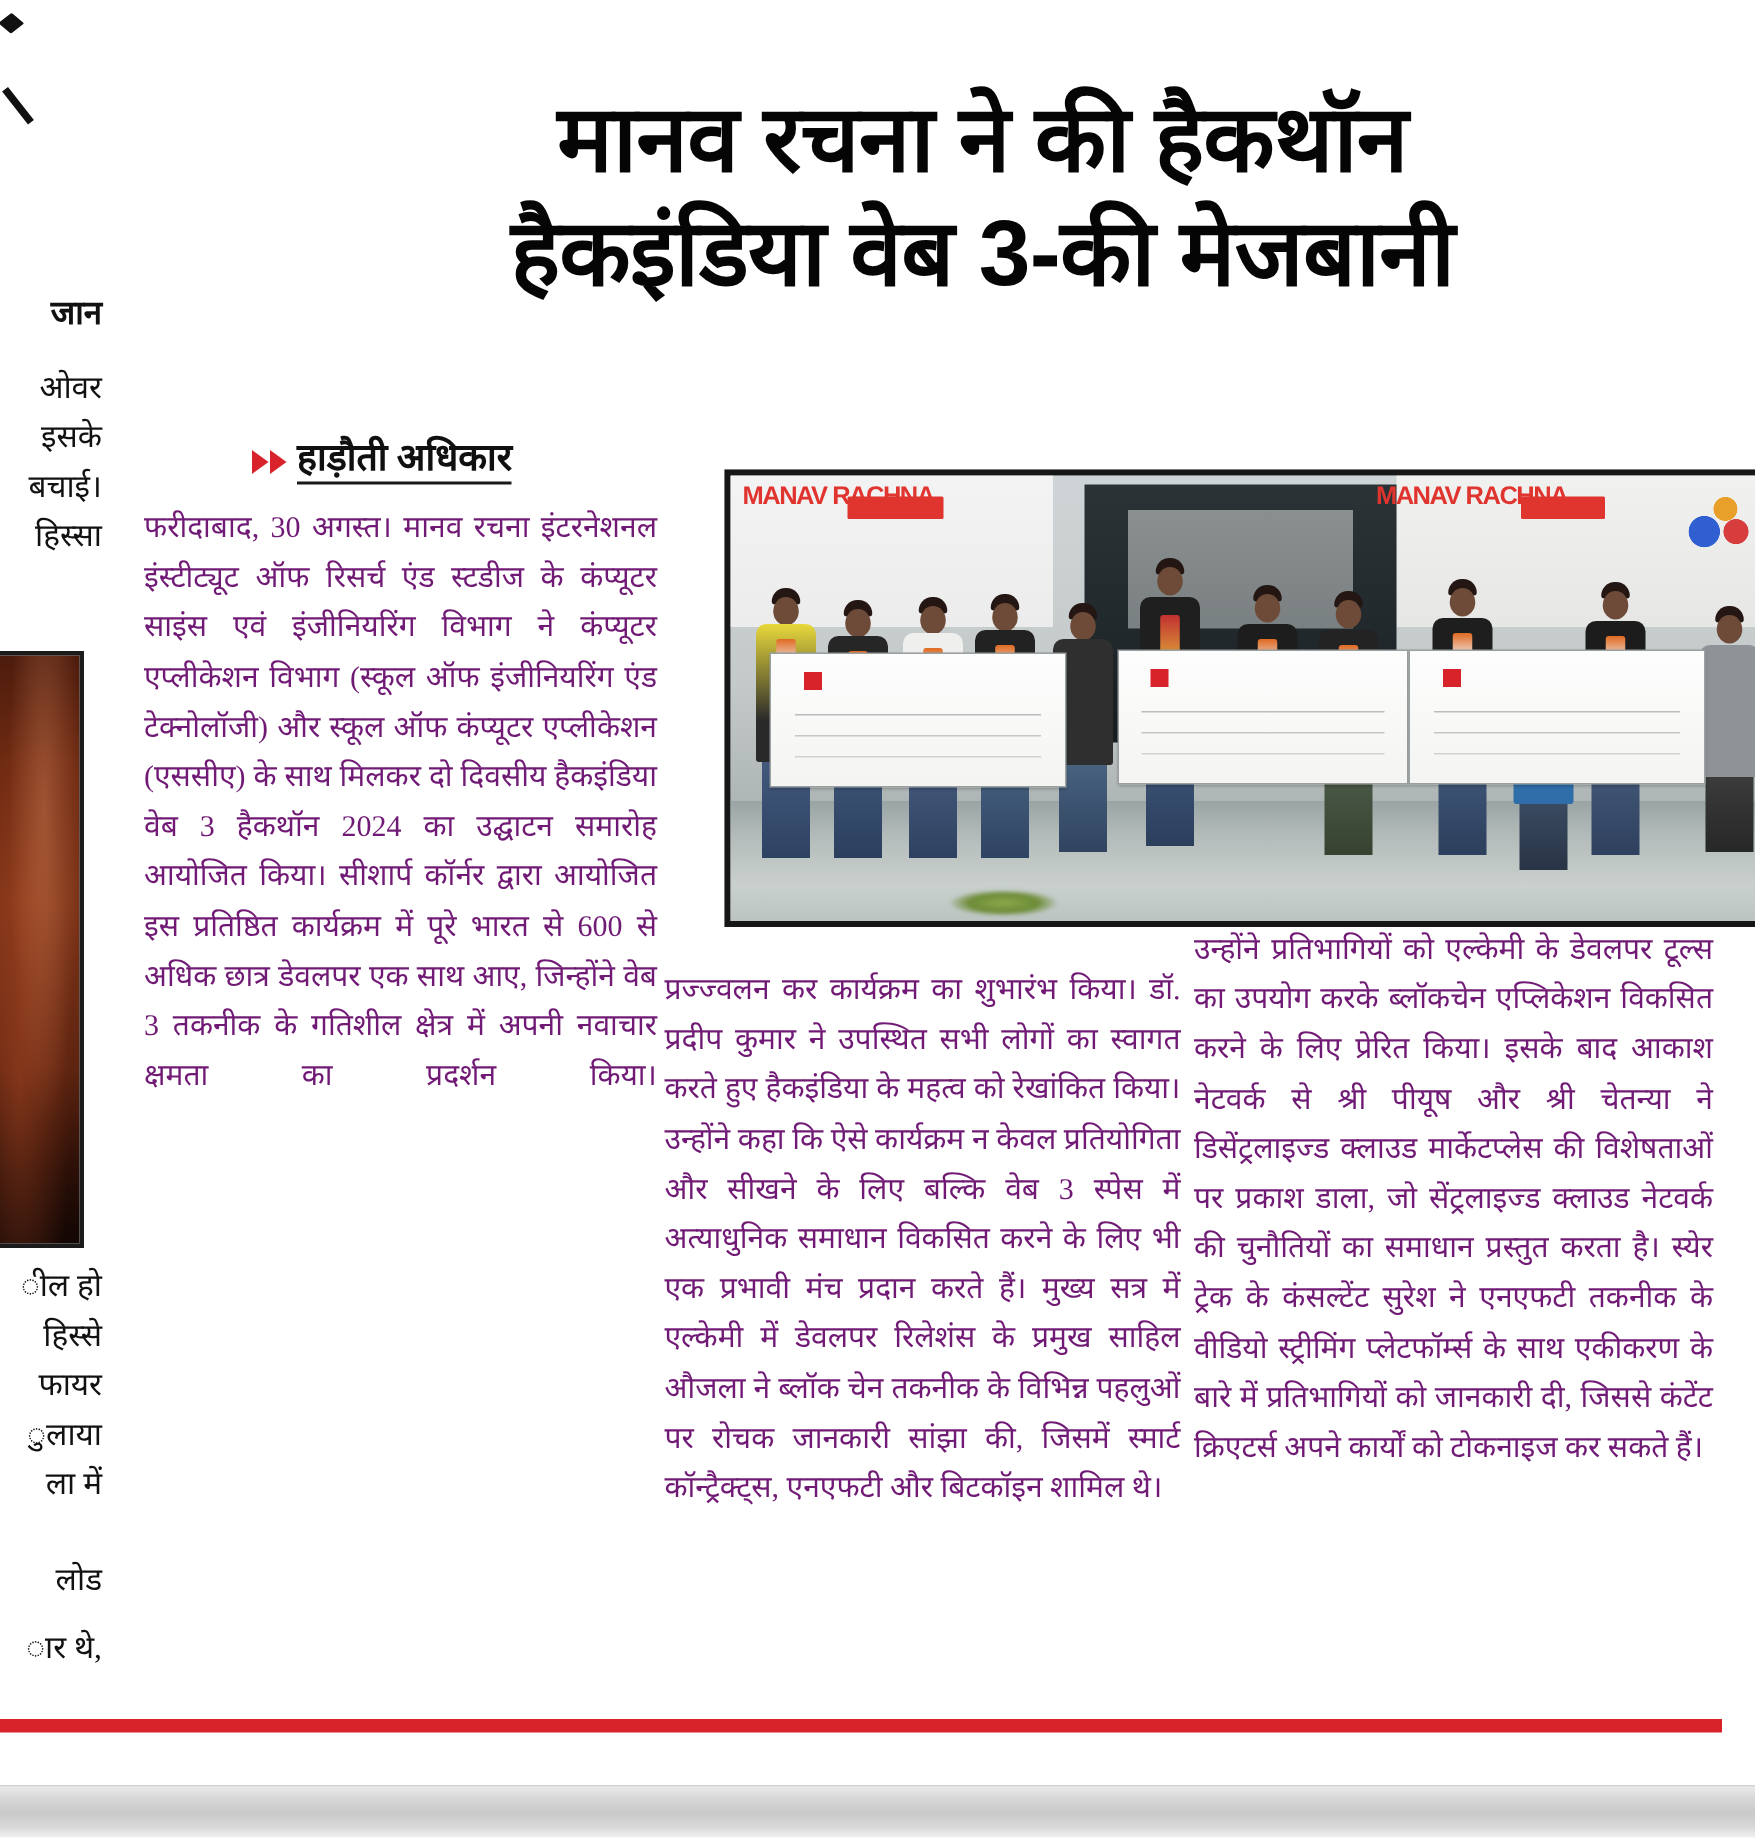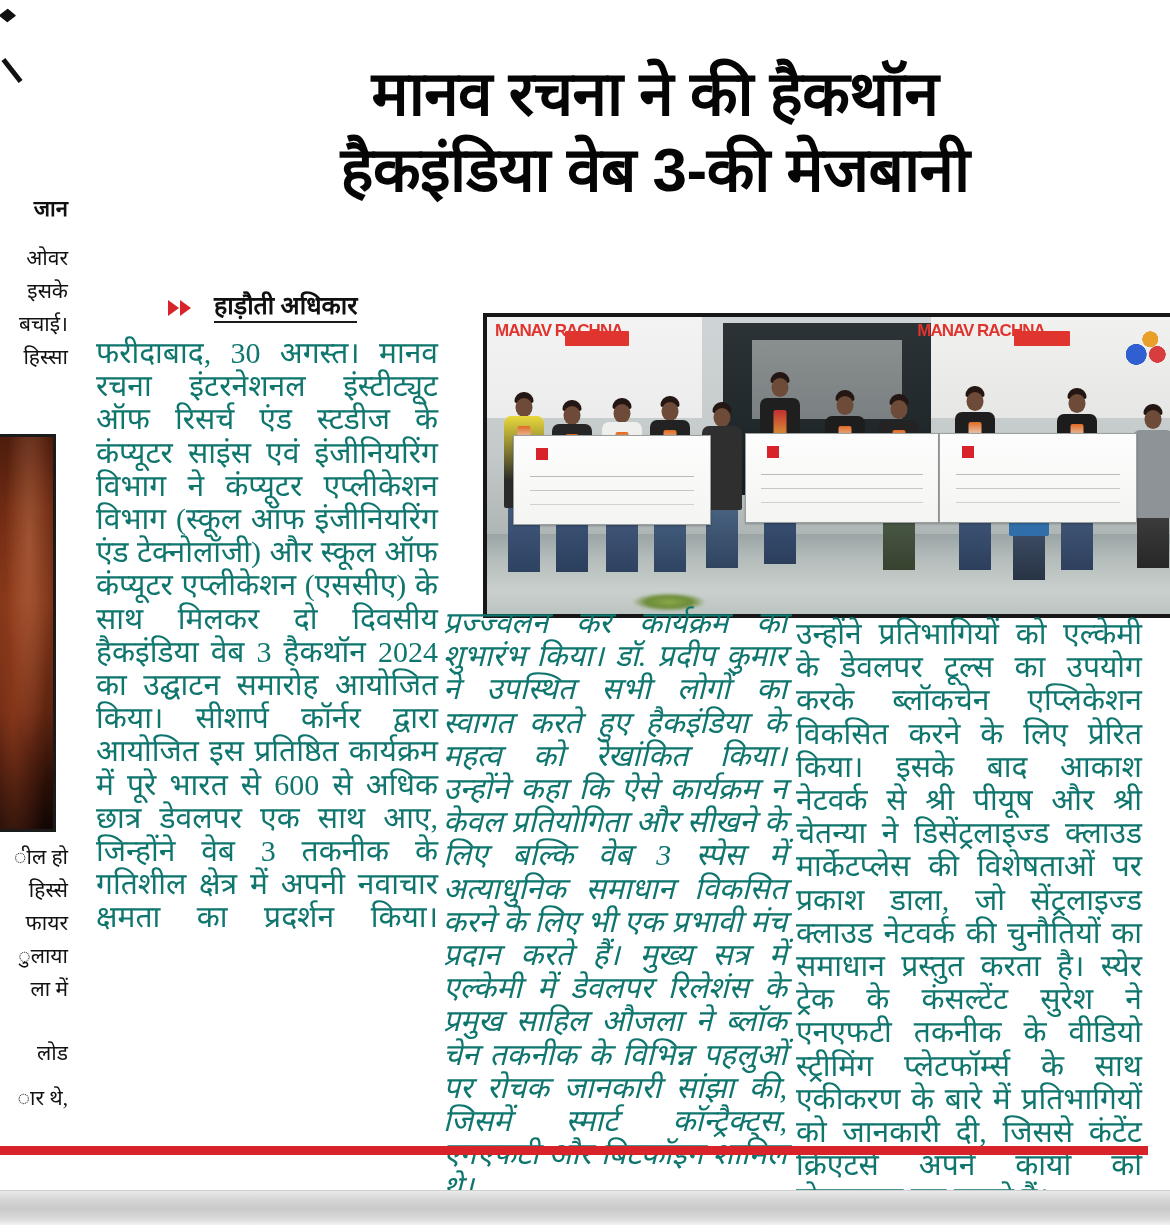--- a/index.html
+++ b/index.html
@@ -108,21 +108,21 @@
     color: #0b0b0b;
   }
 
   
   .byline {
     position: absolute;
     left: 168px;
     top: 292px;
     display: flex;
     align-items: center;
-    gap: 23px;
+    gap: 7px;
   }
   .byline-arrows {
     display: flex;
     align-items: center;
     gap: 1px;
     margin-top: 1px;
   }
   .tri {
     width: 0; height: 0;
     border-top: 8px solid transparent;
@@ -253,34 +253,34 @@
     content: "";
     position: absolute; left: 8%; top: 46%; right: 8%; height: 1px;
     background: #b9bcbc;
     box-shadow: 0 14px 0 #c4c7c7, 0 28px 0 #cfd1d1;
   }
 
   
   .col {
     position: absolute;
     font-family: "Liberation Serif", "DejaVu Serif", serif;
-    font-size: 30px;
+    font-size: 20px;
     line-height: 33.2px;
     text-align: justify;
     text-align-last: justify;
-    color: #0f766e;
+    color: #701a75;
     hyphens: none;
   }
   .col p { margin: 0; text-indent: 0; }
   .col p + p { margin-top: 0; }
   .col p.ind { text-indent: 38px; }
   .col p.last { text-align-last: left; }
 
   #col1 { left: 96px; top: 336px; width: 342px; }
-  #col2 { left: 443px; top: 606px; width: 344px; font-style: italic; }
+  #col2 { left: 443px; top: 644px; width: 344px; }
   #col3 { left: 796px; top: 617px; width: 346px; }
 
   
   .red-rule {
     position: absolute;
     left: 0;
     top: 1146px;
     width: 1148px;
     height: 9px;
     background: #d8232a;

